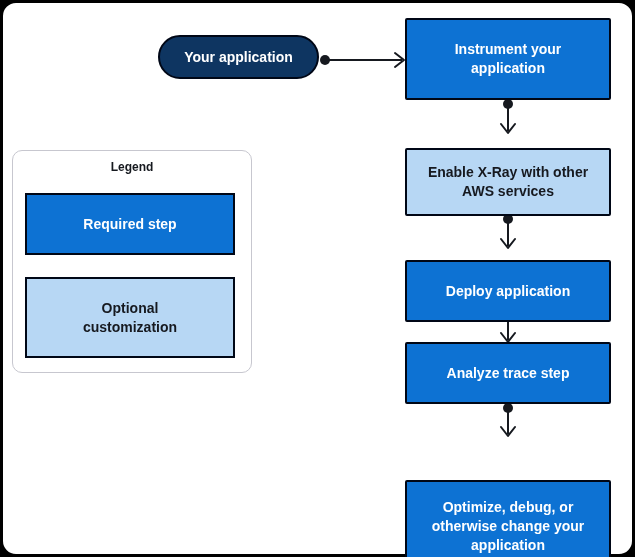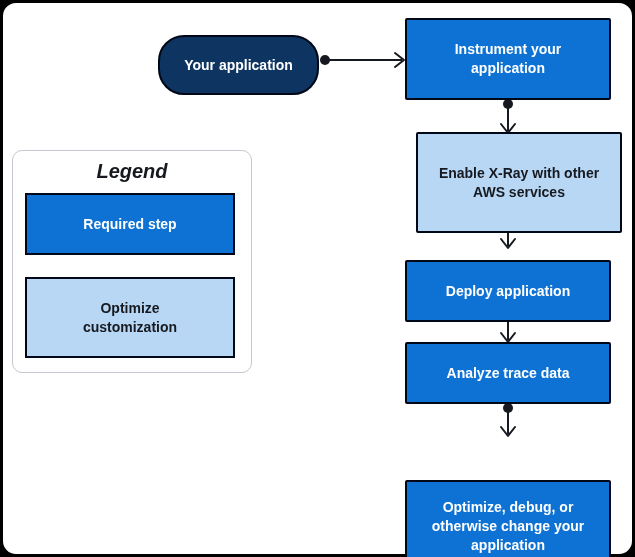--- a/index.html
+++ b/index.html
@@ -17,52 +17,51 @@
     border-radius: 16px;
   }
   .node {
     position: absolute;
     display: flex; align-items: center; justify-content: center;
     text-align: center;
     font-weight: bold; font-size: 14px; line-height: 1.35;
   }
   .node .lbl { display: inline-block; max-width: 166px; }
   .app-pill {
-    left: 158px; top: 35px; width: 161px; height: 60px;
+    left: 158px; top: 35px; width: 161px; height: 44px;
     background: var(--app-fill);
     border: 2px solid var(--box-border);
     border-radius: 26px;
     color: var(--text-on-dark);
   }
   .flow-box {
     left: 405px; width: 206px;
     border: 2px solid var(--box-border);
     border-radius: 2px;
   }
   .required { background: var(--required-fill); color: var(--text-on-dark); }
   .optional { background: var(--optional-fill); color: var(--text-on-light); }
   #step0 { top: 18px;  height: 82px; }
-  #step1 { top: 132px; height: 101px; margin-left: 11px; }
+  #step1 { top: 148px; height: 68px; }
   #step2 { top: 260px; height: 62px; }
   #step3 { top: 342px; height: 62px; }
   #step4 { top: 436px; height: 93px; margin-top: 44px; }
 
   .legend {
     position: absolute; left: 12px; top: 150px;
     width: 240px; height: 223px;
     background: var(--frame-bg);
     border: 1px solid var(--legend-border);
     border-radius: 10px;
   }
   .legend-title {
     position: absolute; top: 9px; left: 0; right: 0;
     text-align: center;
-    font-weight: bold; font-size: 20px;
+    font-weight: bold; font-size: 12px;
     color: var(--text-on-light);
-    font-style: italic;
   }
   .legend-swatch {
     position: absolute; left: 12px; width: 210px;
     display: flex; align-items: center; justify-content: center;
     text-align: center;
     font-weight: bold; font-size: 14px; line-height: 1.35;
     border: 2px solid var(--box-border);
     border-radius: 0;
   }
   #legend-required { top: 42px;  height: 62px; }
@@ -124,27 +123,27 @@
 <div class="node flow-box required" id="step0">
   <span class="lbl">Instrument your application</span>
 </div>
 <div class="node flow-box optional" id="step1">
   <span class="lbl">Enable X-Ray with other AWS services</span>
 </div>
 <div class="node flow-box required" id="step2">
   <span class="lbl">Deploy application</span>
 </div>
 <div class="node flow-box required" id="step3">
-  <span class="lbl">Analyze trace data</span>
+  <span class="lbl">Analyze trace step</span>
 </div>
 <div class="node flow-box required" id="step4">
   <span class="lbl">Optimize, debug, or otherwise change your application</span>
 </div>
 
 <div class="legend">
   <div class="legend-title">Legend</div>
   <div class="legend-swatch required" id="legend-required">
     <span class="lbl">Required step</span>
   </div>
   <div class="legend-swatch optional" id="legend-optional">
-    <span class="lbl">Optimize customization</span>
+    <span class="lbl">Optional customization</span>
   </div>
 </div>
 
 </body></html>

